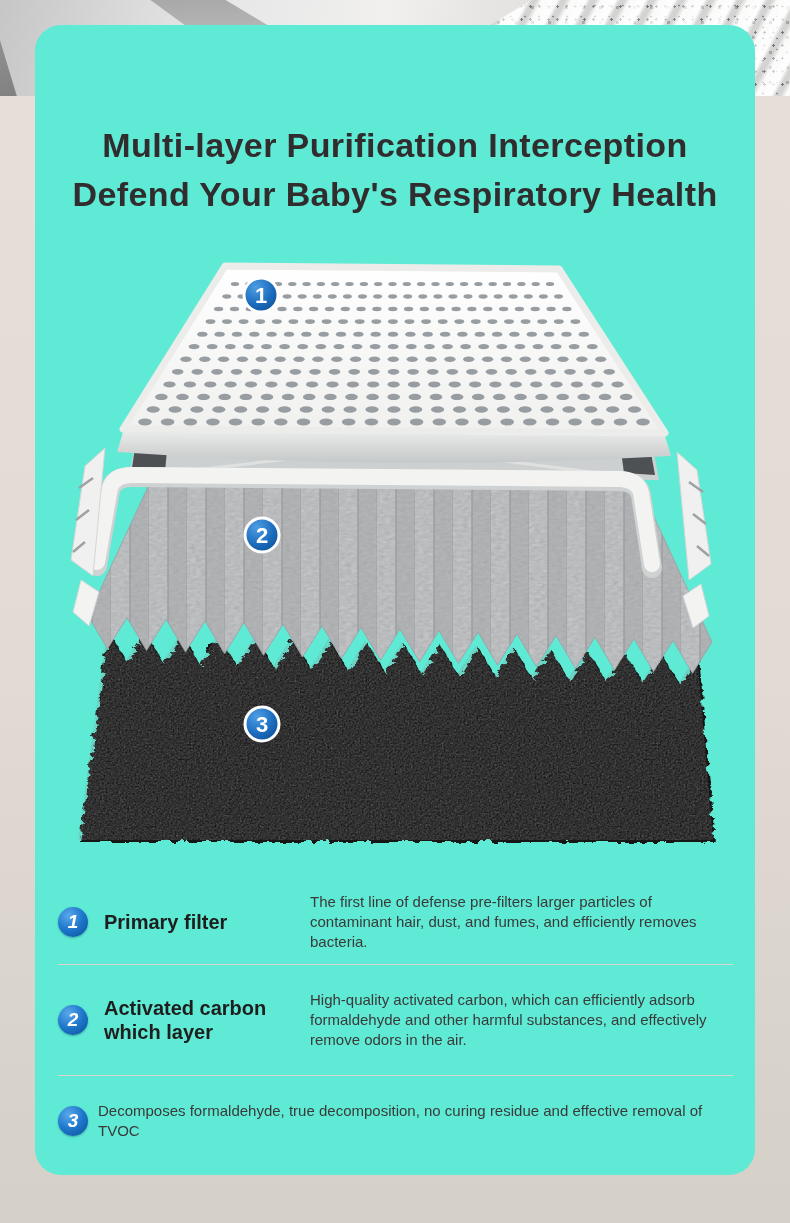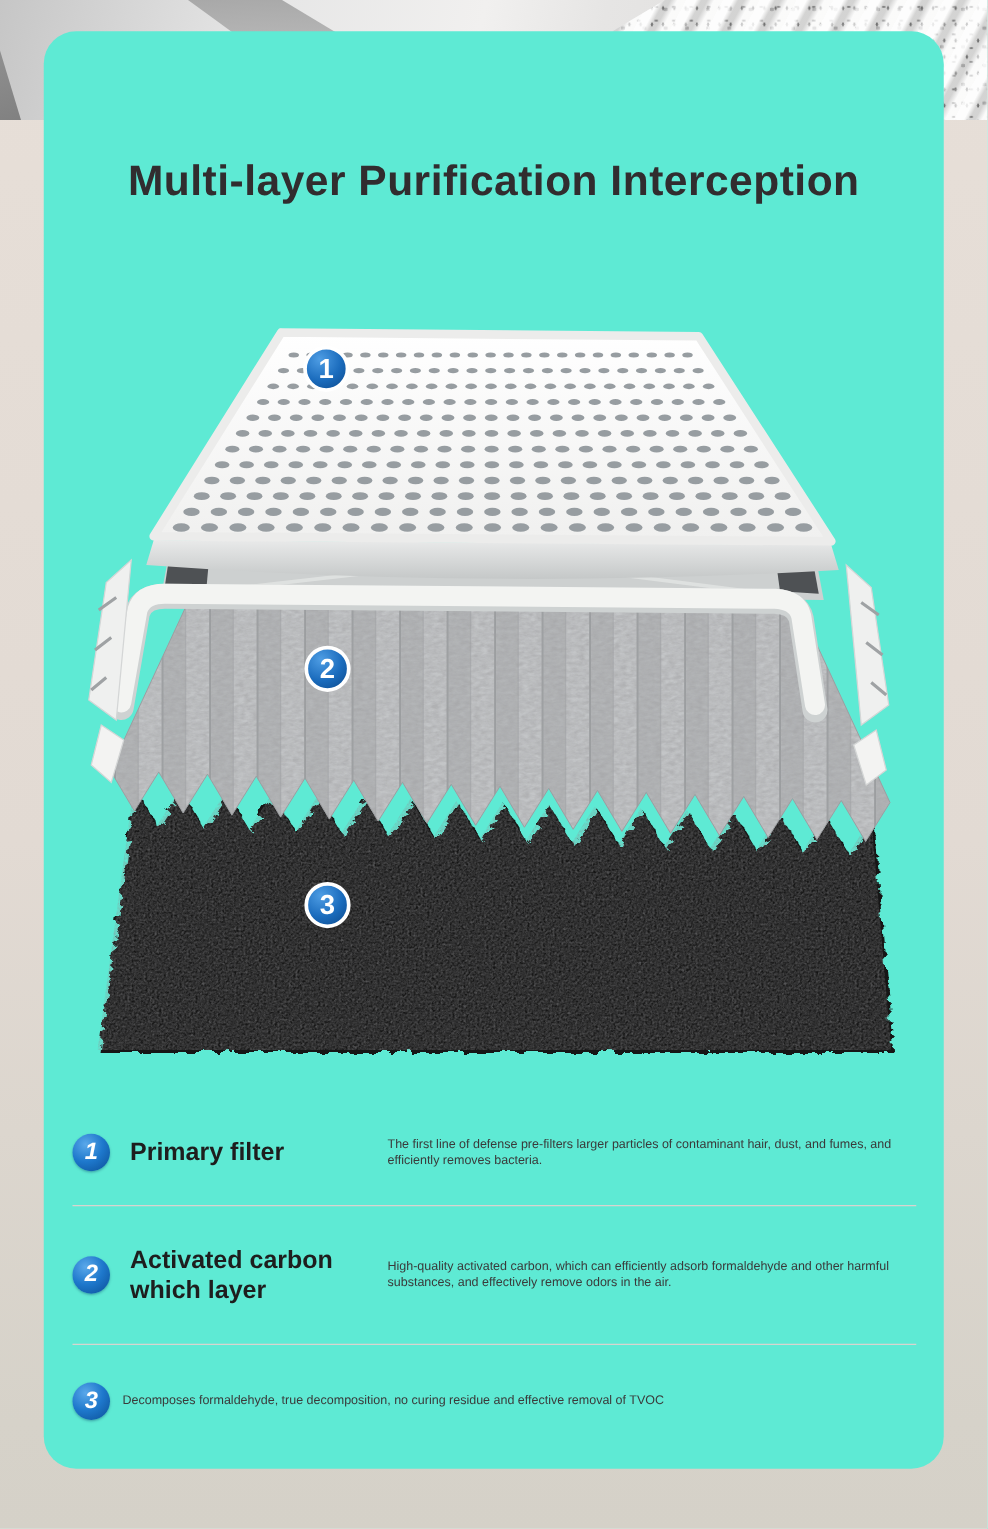--- a/index.html
+++ b/index.html
@@ -72,37 +72,38 @@
     color:#fff; font-weight:bold; font-style:italic; font-size:19px;
     display:flex; align-items:center; justify-content:center;
     box-shadow:0 1px 2px rgba(0,40,90,.35);
   }
   .legend-title{
     width:196px; margin-left:16px;
     font-size:20px; font-weight:bold; color:#1e1e1e; line-height:1.22;
   }
   .legend-desc{
     flex:1; padding-left:10px;
-    font-size:10px; color:#3a3a3a; line-height:1.35;
+    font-size:15px; color:#3a3a3a; line-height:1.35;
   }
 </style>
 </head>
 <body>
 
 <div class="photo-strip">
   <div class="strip-wedge-dark"></div>
   <div class="strip-band"></div>
   <div class="strip-gap-dark"></div>
   <div class="strip-speckle"></div>
 </div>
 
 <div class="card">
 
   <div class="title-block">
     <div class="title-line">Multi-layer Purification Interception</div>
+    <div class="title-line">Defend Your Baby's Respiratory Health</div>
   </div>
 
   <div class="diagram-wrap">
     <svg id="diagram-svg" viewBox="0 0 720 620">
       <defs>
         <linearGradient id="plateGrad" x1="0" y1="0" x2="0" y2="1">
           <stop offset="0" stop-color="#ffffff"></stop>
           <stop offset="1" stop-color="#f0f0ef"></stop>
         </linearGradient>
         <linearGradient id="bandGrad" x1="0" y1="0" x2="0" y2="1">

